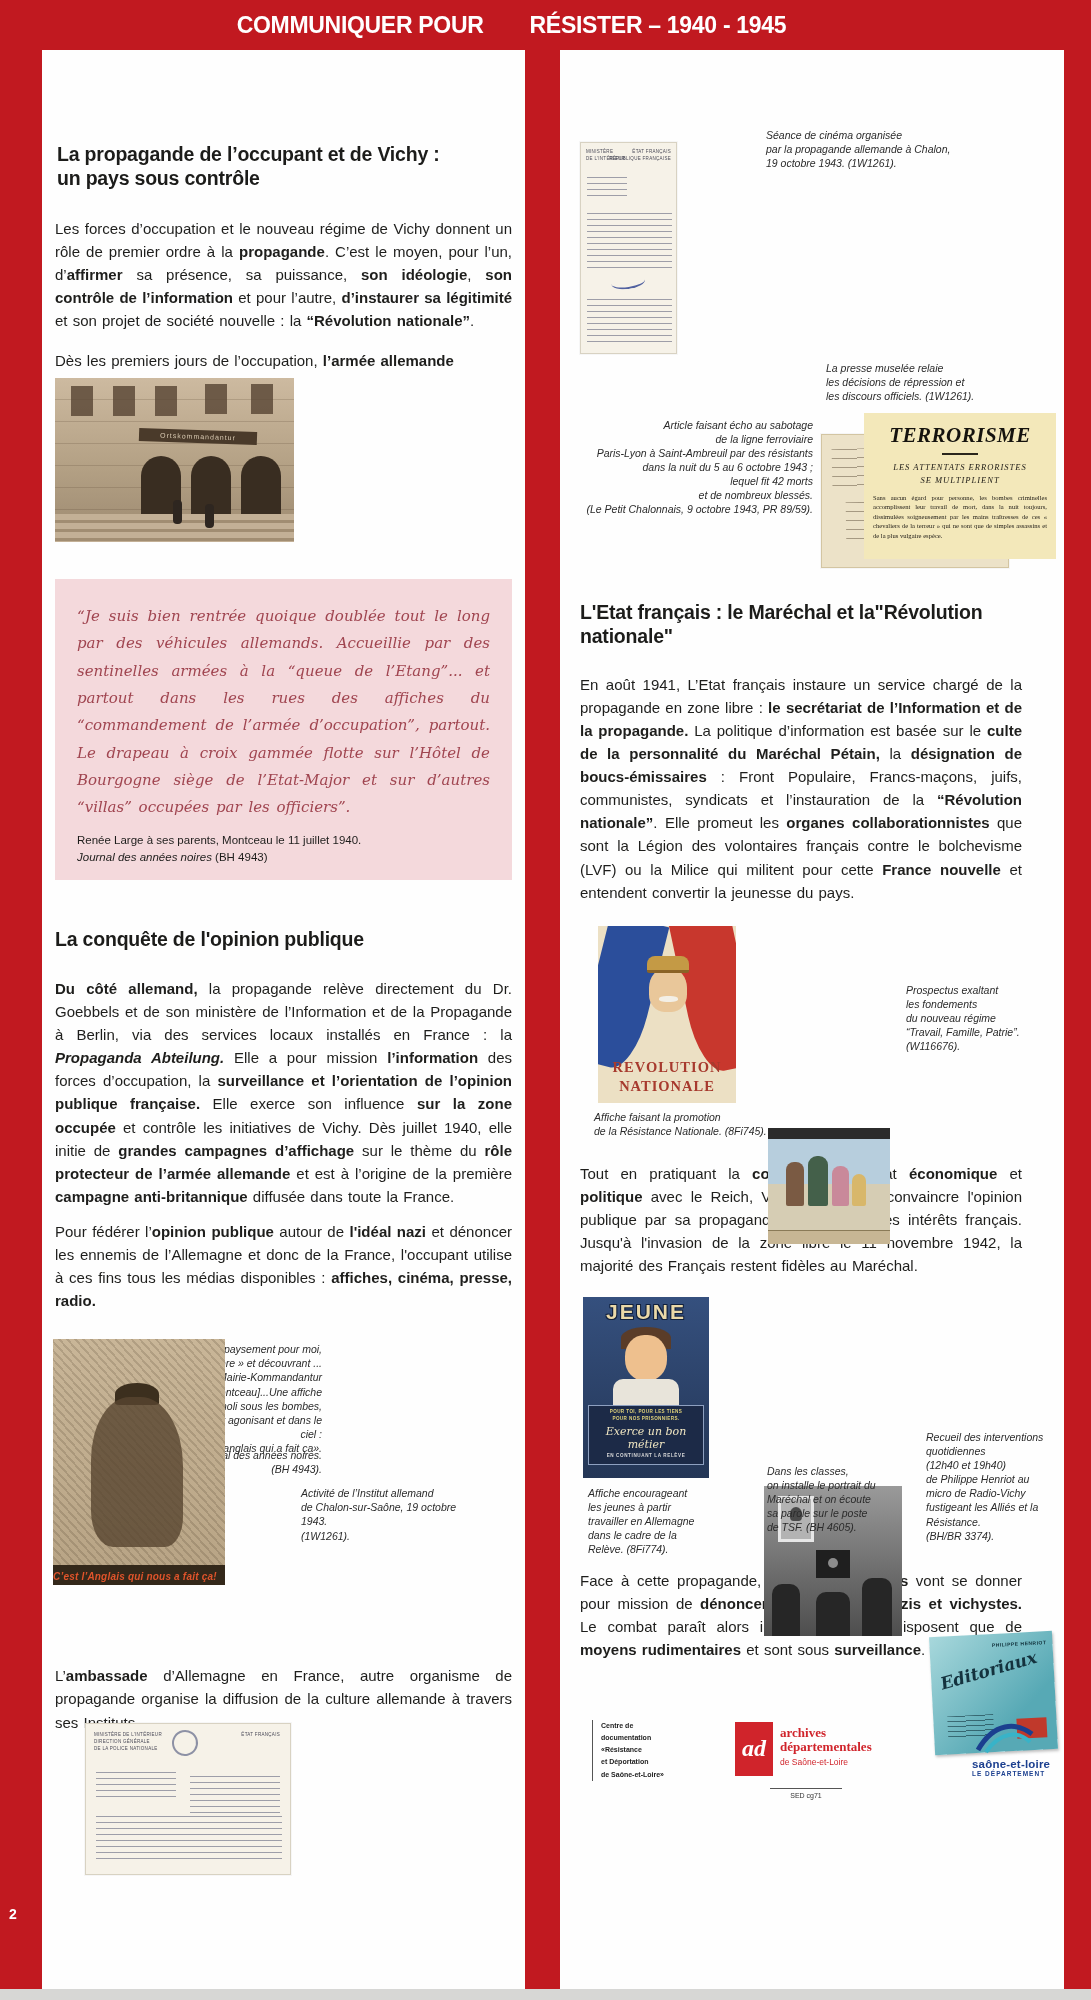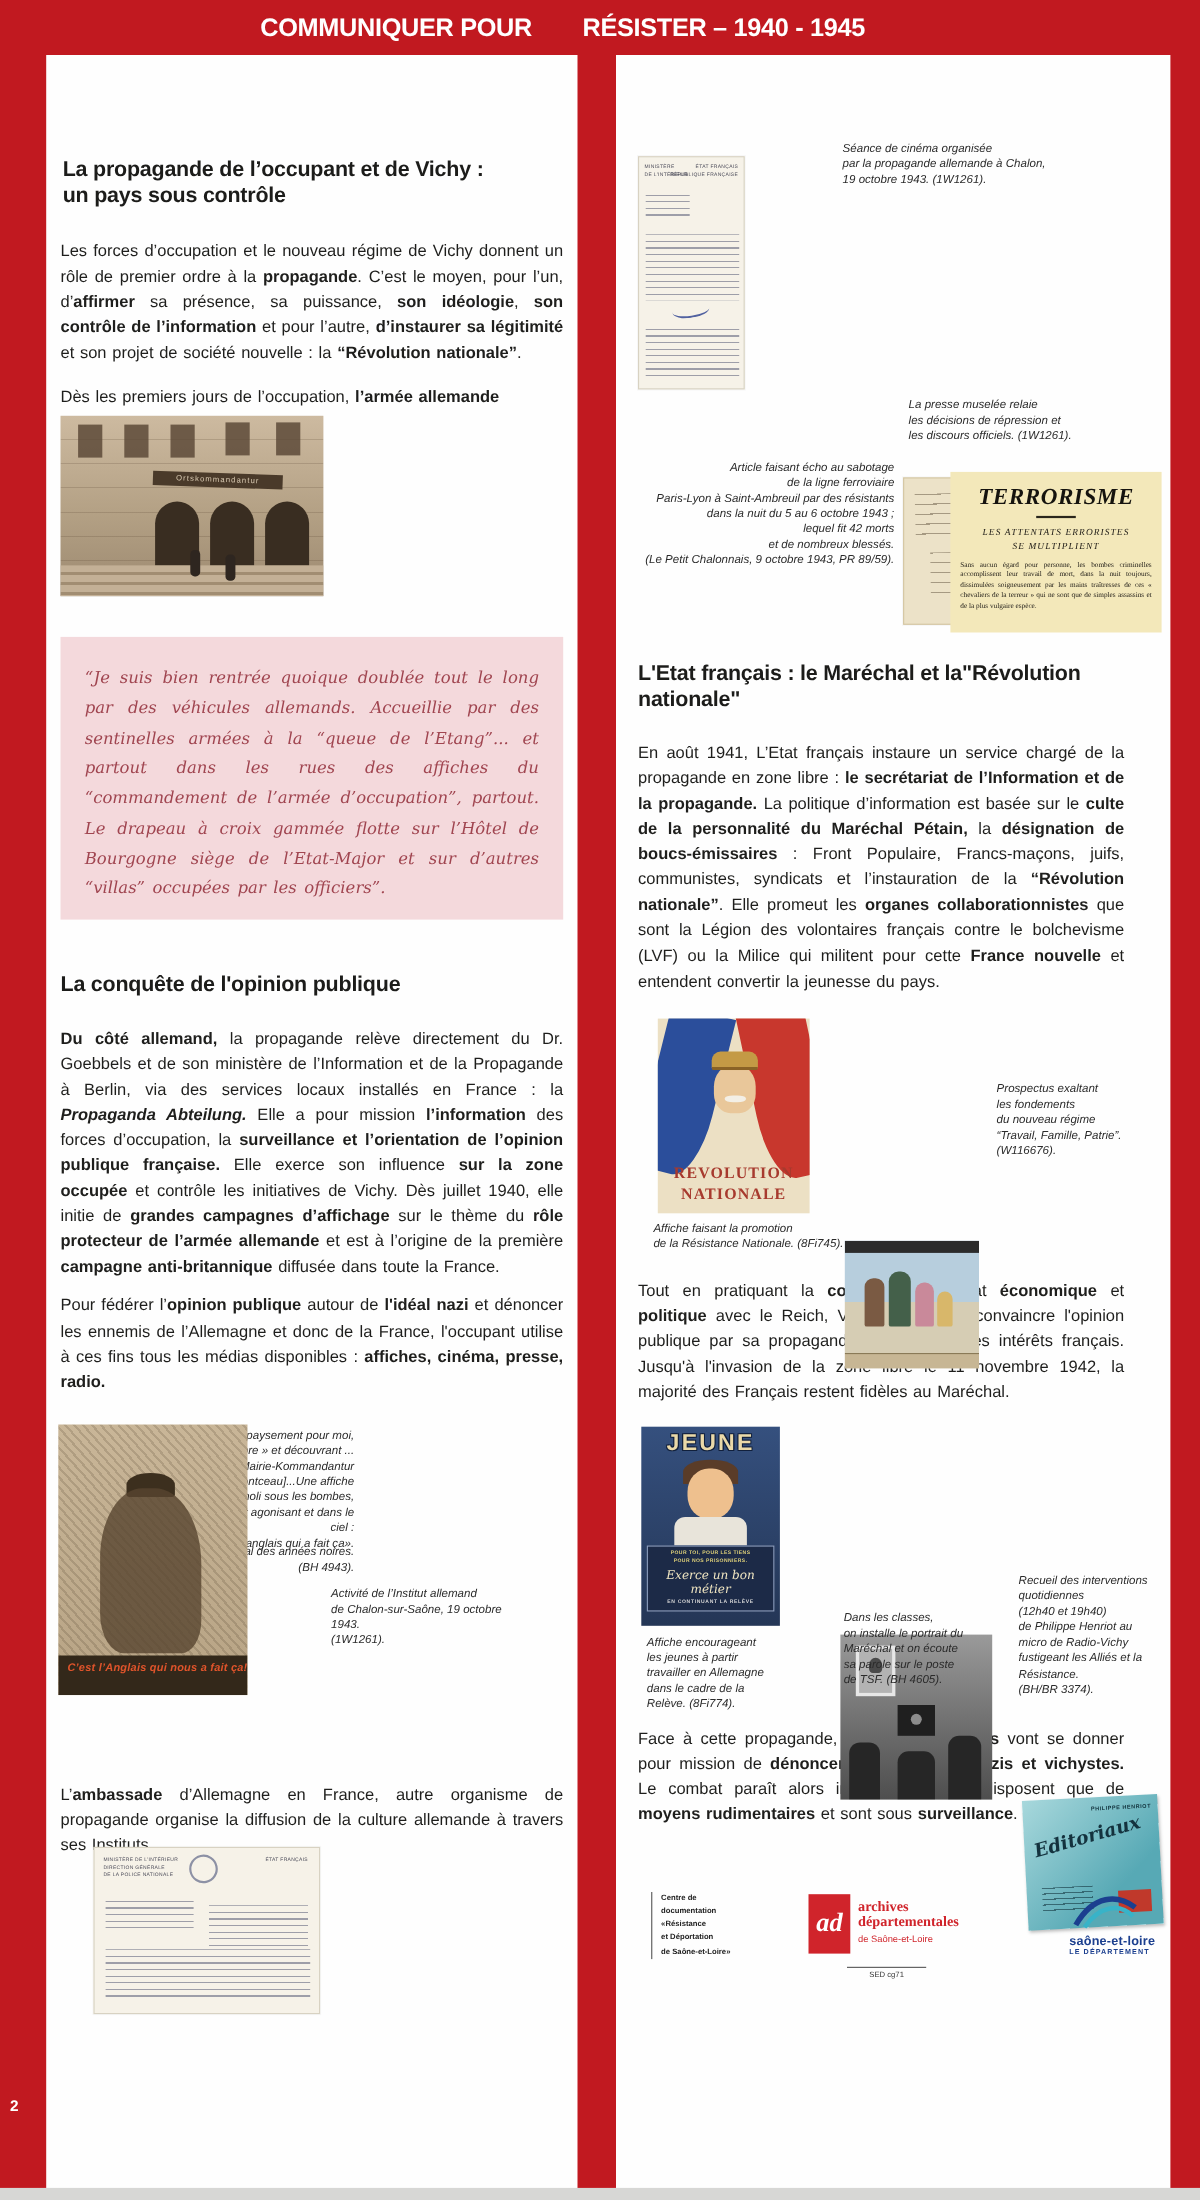--- a/index.html
+++ b/index.html
@@ -73,26 +73,26 @@
       border-radius:50%; transform:rotate(-8deg); opacity:.8; }
 
   
   .img-anglais { background:linear-gradient(180deg,#c9b698,#bca златом,#b7a384); background:linear-gradient(180deg,#c9b698,#b7a384); position:relative; overflow:hidden; }
   .img-anglais .sketch { position:absolute; inset:0;
       background:repeating-linear-gradient(48deg, rgba(70,55,35,.18) 0 2px, transparent 2px 6px); }
   .img-anglais .soldier { position:absolute; left:38px; top:58px; width:92px; height:150px;
       background:#57452f; border-radius:42% 46% 20% 24%; opacity:.8; }
   .img-anglais .helmet { position:absolute; left:62px; top:44px; width:44px; height:22px;
       background:#3c2f1e; border-radius:50% 50% 10% 10%; }
-  .img-anglais .txt { position:absolute; bottom:0; left:0; right:0; height:36px; background:#33281a;
-      color:#e0542b; font-weight:700; font-style:italic; font-size:10px; text-align:right;
+  .img-anglais .txt { position:absolute; bottom:0; left:0; right:0; height:20px; background:#33281a;
+      color:#e0542b; font-weight:700; font-style:italic; font-size:10px; text-align:left;
       line-height:24px; letter-spacing:.2px; }
 
   
-  .clip-terr { background:#f3e8ba; padding:10px 9px; text-align:center; overflow:hidden;margin-top:16px; }
+  .clip-terr { background:#f3e8ba; padding:10px 9px; text-align:center; overflow:hidden; }
   .clip-terr .head { font-family:"Liberation Serif", serif; font-weight:700; font-style:italic;
       font-size:21px; color:#15130e; letter-spacing:.5px; }
   .clip-terr .rule { width:36px; height:2px; background:#2a261c; margin:5px auto 6px; }
   .clip-terr .sub { font-family:"Liberation Serif", serif; font-style:italic; font-size:8.5px;
       color:#1c1914; letter-spacing:1px; white-space:pre-line; line-height:1.5; }
   .clip-terr .bodytxt { margin-top:6px; font-family:"Liberation Serif", serif; font-size:6.6px;
       line-height:1.45; color:#24201a; text-align:justify; }
 
   .h3 { margin-top:40px; font-size:19.5px; font-weight:700; color:#1c1c1a;
         white-space:pre-line; line-height:1.25; letter-spacing:-0.2px; width:455px; }
@@ -218,20 +218,24 @@
         <div class="arch" style="left:136px;"></div>
         <div class="arch" style="left:186px;"></div>
         <div class="steps"></div>
         <div class="fig" style="left:118px;bottom:18px;"></div>
         <div class="fig" style="left:150px;bottom:14px;"></div>
       </div>
     </div>
 
     <div class="quote-box">
       <p class="quote-text"><span>“Je suis bien rentrée quoique doublée tout le long par des véhicules allemands. Accueillie par des sentinelles armées à la “queue de l’Etang”... et partout dans les rues des affiches du “commandement de l’armée d’occupation”, partout. Le drapeau à croix gammée flotte sur l’Hôtel de Bourgogne siège de l’Etat-Major et sur d’autres “villas” occupées par les officiers”.</span></p>
+      <p class="quote-attrib">
+        <span>Renée Large à ses parents, Montceau le 11 juillet 1940.</span><br>
+        <span class="it">Journal des années noires</span><span> (BH 4943)</span>
+      </p>
     </div>
 
     <h2 class="h2">La conquête de l'opinion publique</h2>
 
     <p class="body-p"><span style="font-weight: 700;">Du côté allemand,</span><span> la propagande relève directement du Dr. Goebbels et de son ministère de l’Information et de la Propagande à Berlin, via des services locaux installés en France : la </span><span style="font-weight: 700; font-style: italic;">Propaganda Abteilung.</span><span> Elle a pour mission </span><span style="font-weight: 700;">l’information</span><span> des forces d’occupation, la </span><span style="font-weight: 700;">surveillance et l’orientation de l’opinion publique française.</span><span> Elle exerce son influence </span><span style="font-weight: 700;">sur la zone occupée</span><span> et contrôle les initiatives de Vichy. Dès juillet 1940, elle initie de </span><span style="font-weight: 700;">grandes campagnes d’affichage</span><span> sur le thème du </span><span style="font-weight: 700;">rôle protecteur de l’armée allemande</span><span> et est à l’origine de la première </span><span style="font-weight: 700;">campagne anti-britannique</span><span> diffusée dans toute la France.</span></p>
 
     <p class="body-p" style="margin-top:12px;"><span>Pour fédérer l’</span><span style="font-weight: 700;">opinion publique</span><span> autour de </span><span style="font-weight: 700;">l'idéal nazi</span><span> et dénoncer les ennemis de l’Allemagne et donc de la France, l'occupant utilise à ces fins tous les médias disponibles : </span><span style="font-weight: 700;">affiches, cinéma, presse, radio.</span></p>
 
     <div class="collage" style="height:298px;margin-top:24px;">
       <p class="caption abs" style="left:30px;top:6px;width:237px;text-align:right;">« Quel dépaysement pour moi,

